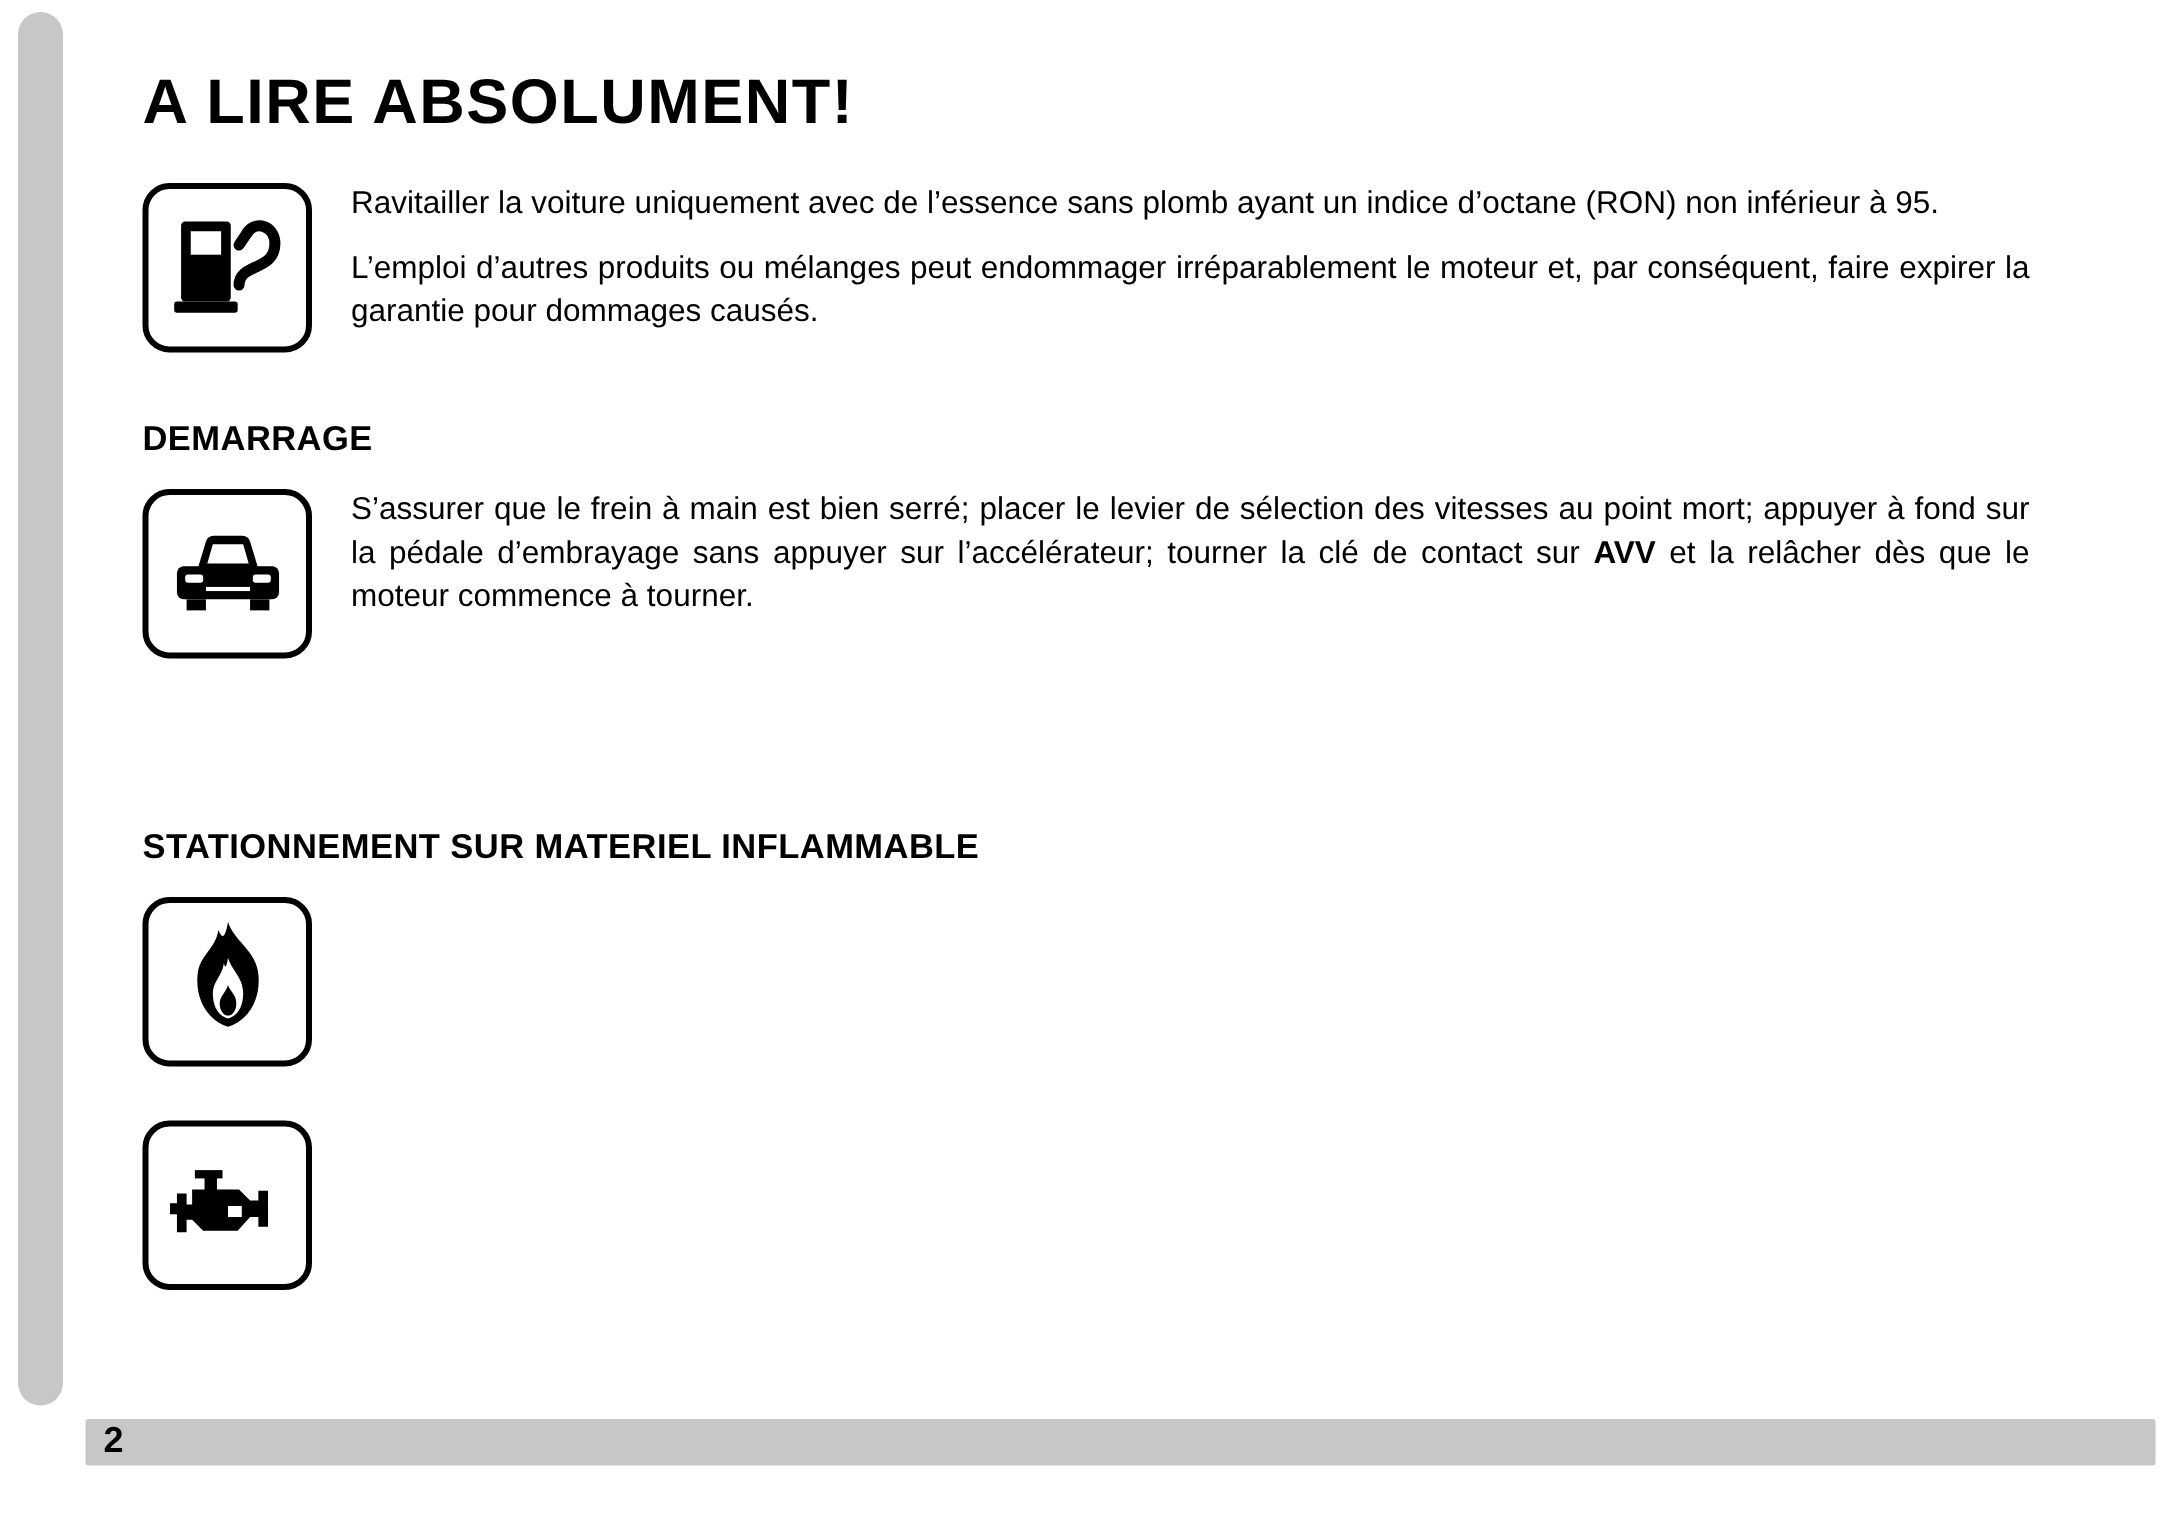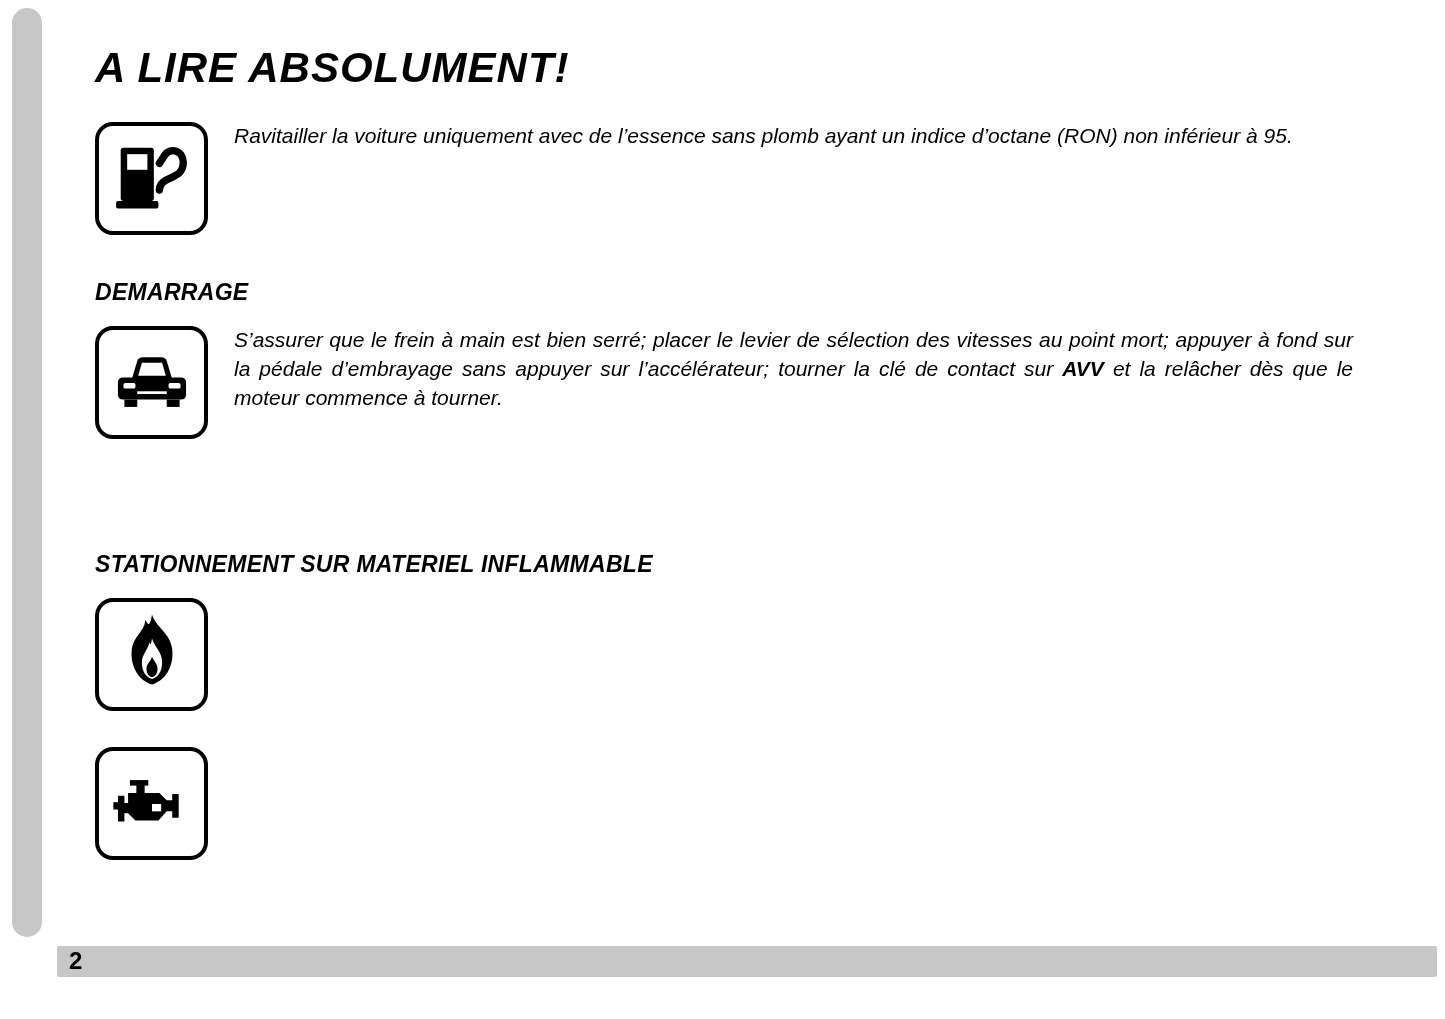--- a/index.html
+++ b/index.html
@@ -19,21 +19,20 @@
     width: 30px;
     height: 929px;
     background: #c7c7c7;
     border-radius: 15px;
   }
   .content {
     position: absolute;
     left: 95px;
     top: 0;
     width: 1258px;
-    font-style: italic;
   }
   h1.title {
     margin-top: 44px;
     font-size: 42px;
     font-weight: 800;
     letter-spacing: 1px;
   }
   h2.sec-heading {
     font-size: 23px;
     font-weight: 700;
@@ -100,20 +99,21 @@
         <svg viewBox="0 0 100 100" aria-hidden="true">
           <rect x="16" y="16" width="36" height="58" rx="3" fill="#000"></rect>
           <rect x="23" y="23" width="22" height="17" fill="#fff"></rect>
           <rect x="11" y="74" width="46" height="8" rx="2" fill="#000"></rect>
           <path d="M58 62 C58 46 84 52 84 32 C84 19 70 15 64 24" stroke="#000" stroke-width="8" fill="none" stroke-linecap="round"></path>
           <path d="M64 24 L58 33" stroke="#000" stroke-width="8" stroke-linecap="round"></path>
         </svg>
       </div>
       <div class="text">
         <p>Ravitailler la voiture uniquement avec de l’essence sans plomb ayant un indice d’octane (RON) non inférieur à 95.</p>
+        <p>L’emploi d’autres produits ou mélanges peut endommager irréparablement le moteur et, par conséquent, faire expirer la garantie pour dommages causés.</p>
       </div>
     </div>
   </section>
 
   <section class="sec sec2">
     <h2 class="sec-heading">DEMARRAGE</h2>
     <div class="row">
       <div class="icon-box">
         <svg viewBox="0 0 100 100" aria-hidden="true">
           <path d="M28 46 L34 26 q1.5 -4 6 -4 h20 q4.5 0 6 4 L72 46 Z" fill="#000"></path>

